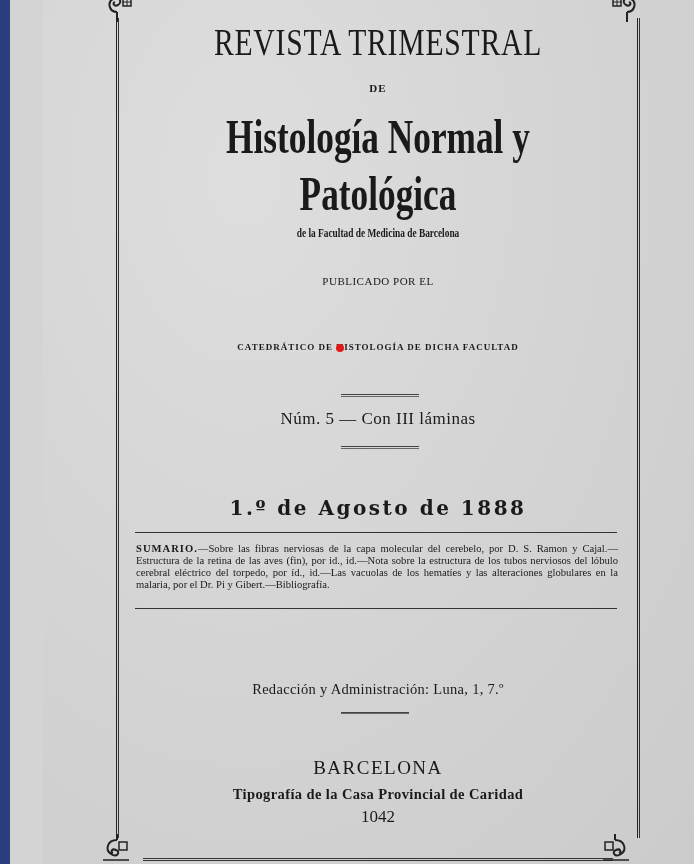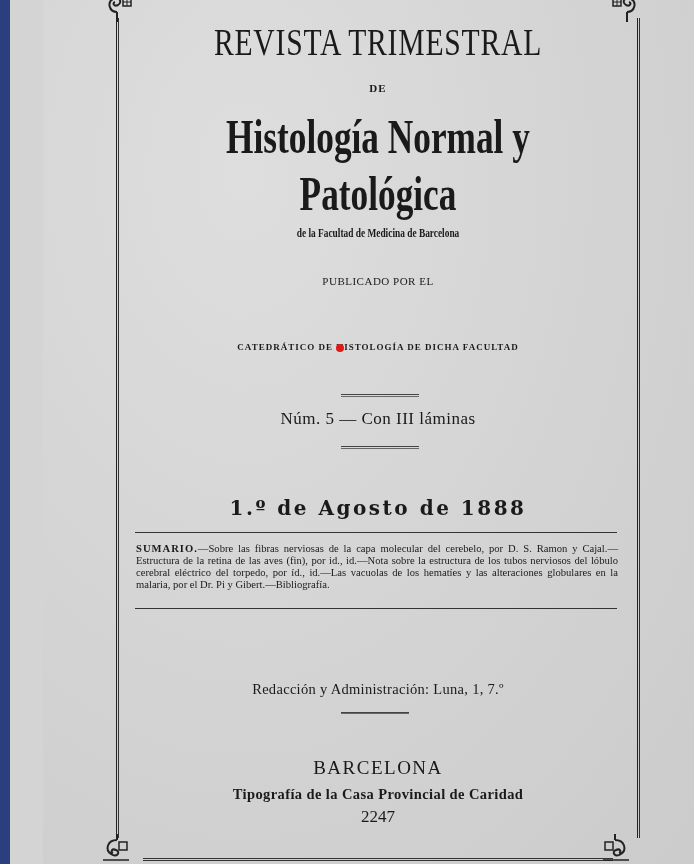--- a/index.html
+++ b/index.html
@@ -102,16 +102,16 @@
   <div class="sumario">
     <span class="lead">SUMARIO.</span><span>—Sobre las fibras nerviosas de la capa molecular del cerebelo, por D. S. Ramon y Cajal.</span><span>—Estructura de la retina de las aves (fin), por id., id.</span><span>—Nota sobre la estructura de los tubos nerviosos del lóbulo cerebral eléctrico del torpedo, por íd., id.</span><span>—Las vacuolas de los hematíes y las alteraciones globulares en la malaria, por el Dr. Pi y Gibert.</span><span>—Bibliografía.</span>
   </div>
   <div class="sumario-rule" style="top:608px;"></div>
 
   <div class="center t-redaccion">Redacción y Administración: Luna, 1, 7.º</div>
   <div class="rule" style="left:298px; top:712px; width:68px; height:2px;"></div>
 
   <div class="center t-tipografia">Tipografía de la Casa Provincial de Caridad</div>
   <div class="center t-barcelona">BARCELONA</div>
-  <div class="center t-year">2247</div>
+  <div class="center t-year">1042</div>
 
   <div class="click-marker"></div>
 </div>
 
 </body></html>

